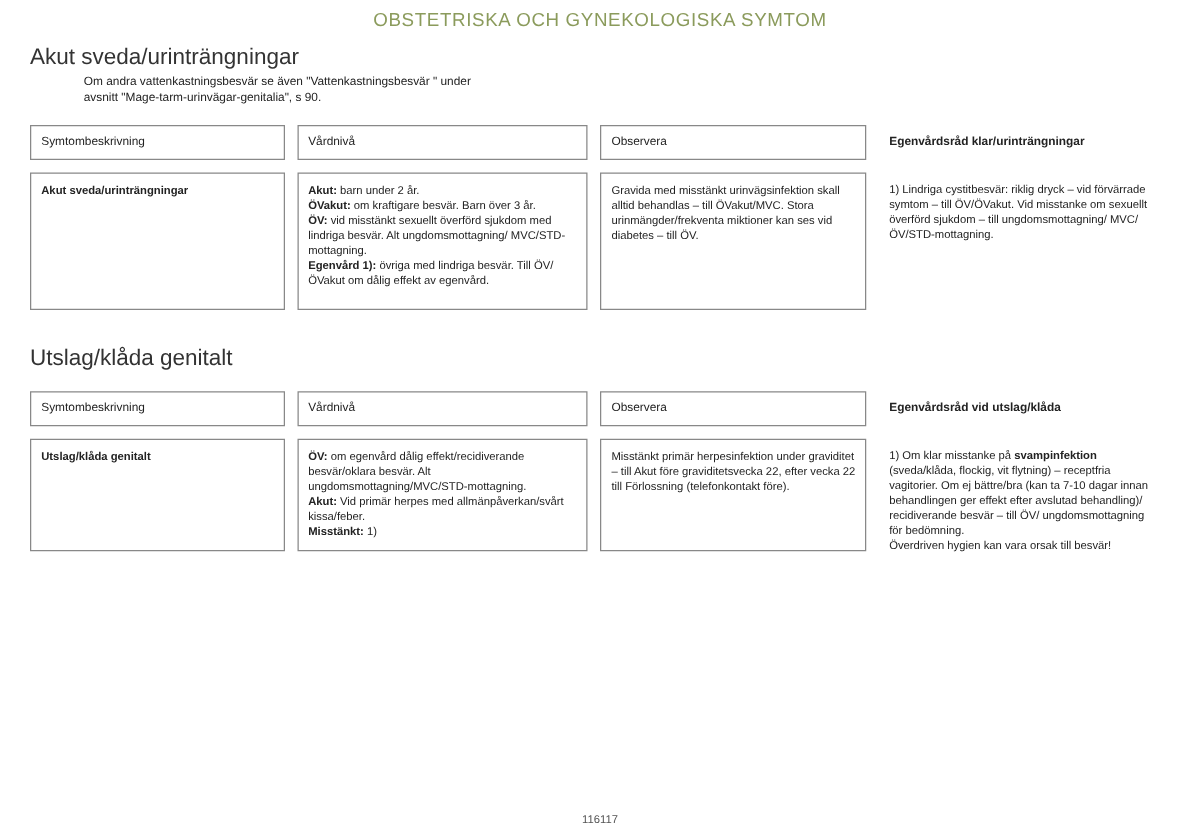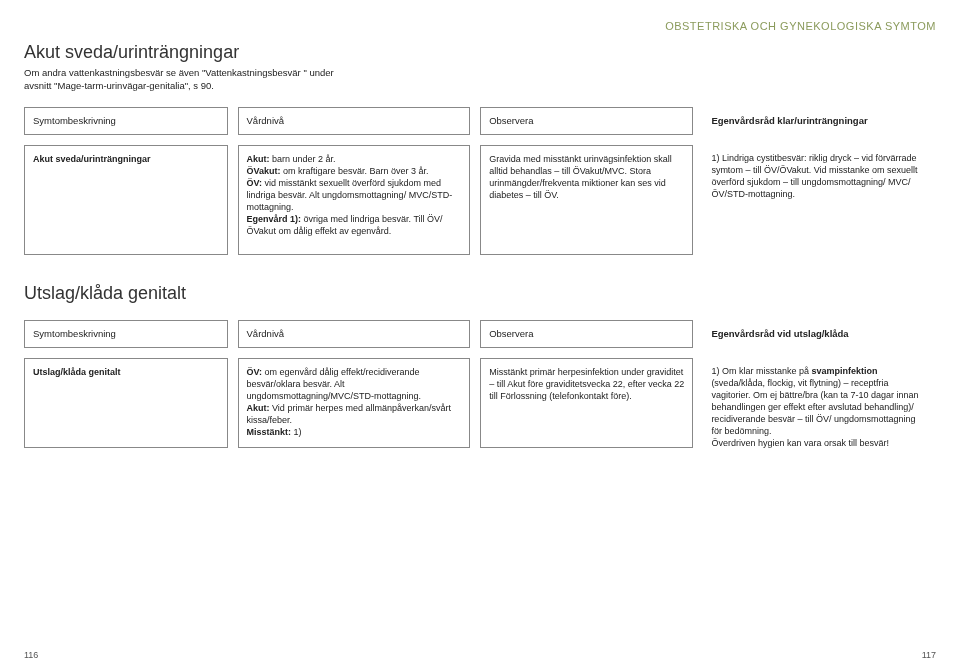--- a/index.html
+++ b/index.html
@@ -7,37 +7,38 @@
     font-family: Arial, Helvetica, sans-serif;
     width: 960px;
     height: 668px;
     background: #fff;
     color: #222;
     position: relative;
     padding: 0 24px;
     font-size: 9px;
   }
   .top-banner {
-    text-align: right;
+    text-align: center;
     color: #8b9b5c;
-    font-size: 11px;
+    font-size: 15px;
     letter-spacing: 0.5px;
-    padding: 20px 0 4px 0;
+    padding: 8px 0 4px 0;
   }
   .section-title {
     font-size: 18px;
     font-weight: 400;
     margin: 6px 0 4px 0;
     color: #333;
   }
   .section-intro {
     font-size: 9.5px;
     line-height: 1.35;
     max-width: 310px;
     margin-bottom: 14px;
+    margin-left: 43px;
   }
   .grid {
     display: flex;
     gap: 10px;
   }
   .col {
     flex: 1;
     min-width: 0;
   }
   .col.c1 { flex: 1.05; }
@@ -67,21 +68,21 @@
     border: none;
   }
   .row-gap { height: 10px; }
   .bold { font-weight: 700; }
   .page-footer {
     position: absolute;
     bottom: 8px;
     left: 24px;
     right: 24px;
     display: flex;
-    justify-content: space-between;
+    justify-content: center;
     font-size: 9px;
     color: #555;
   }
 </style>
 </head>
 <body>
 
 <div class="top-banner">OBSTETRISKA OCH GYNEKOLOGISKA SYMTOM</div>
 
 <div class="section-title">Akut sveda/urinträngningar</div>

